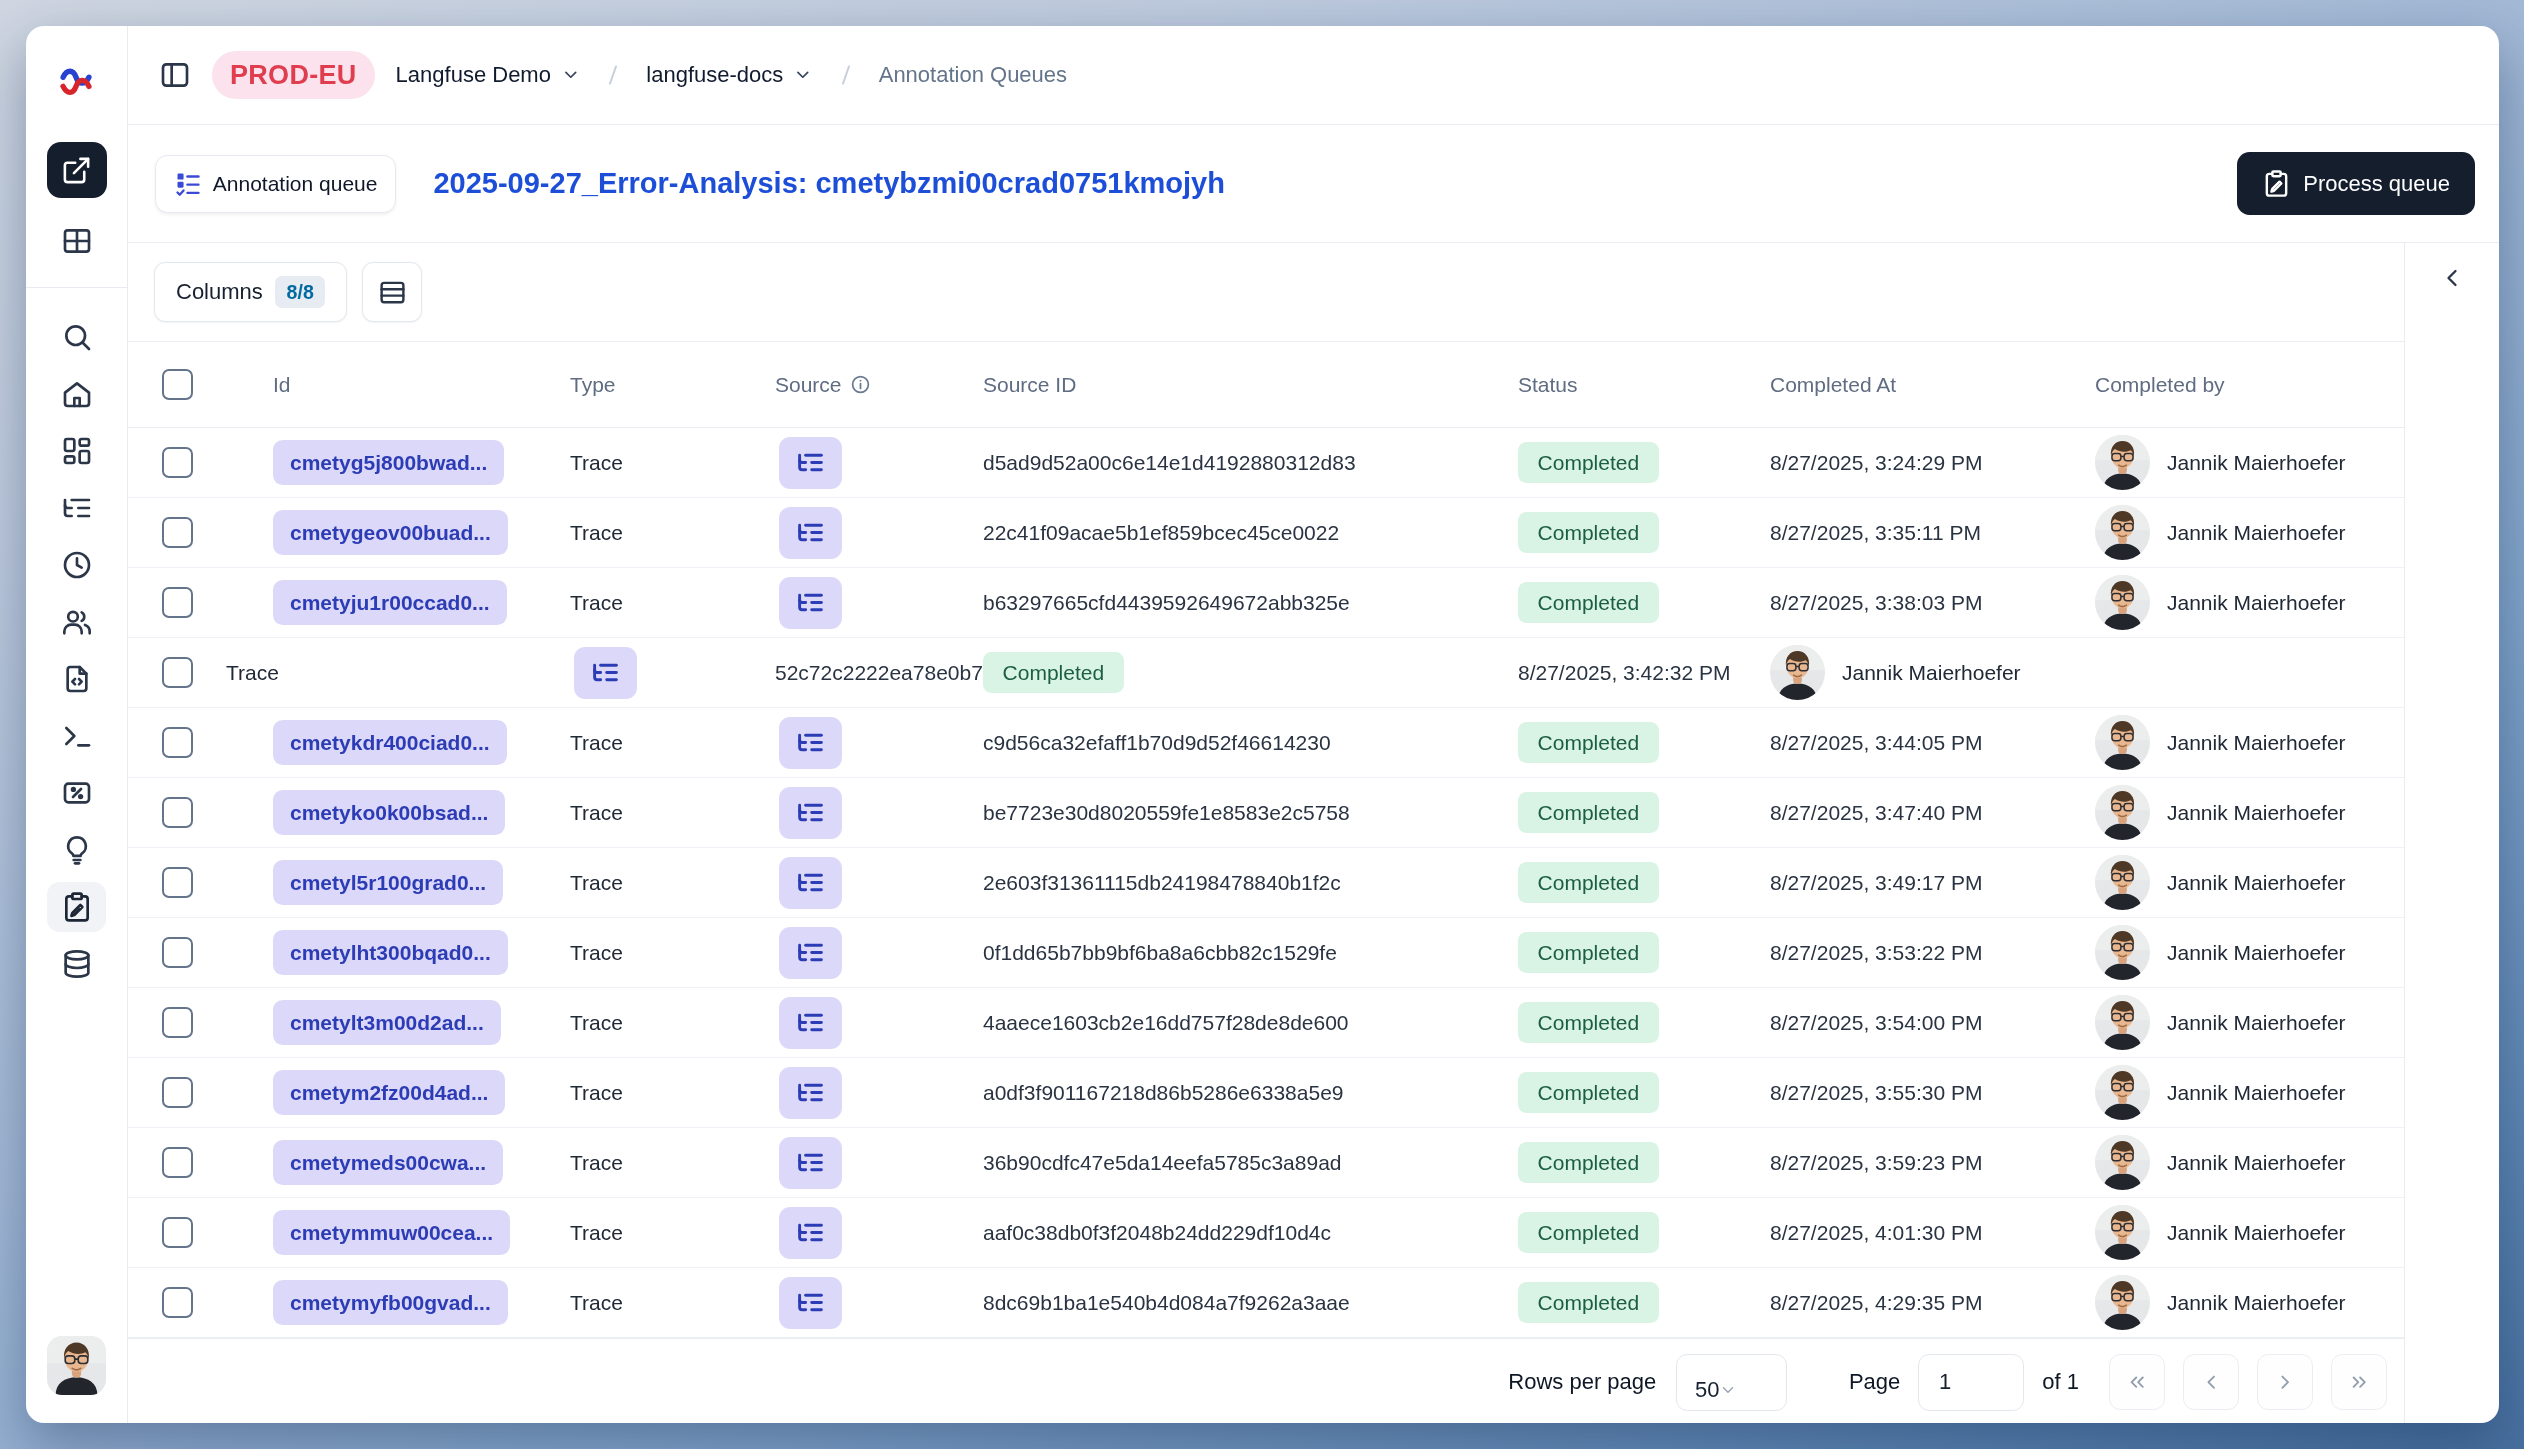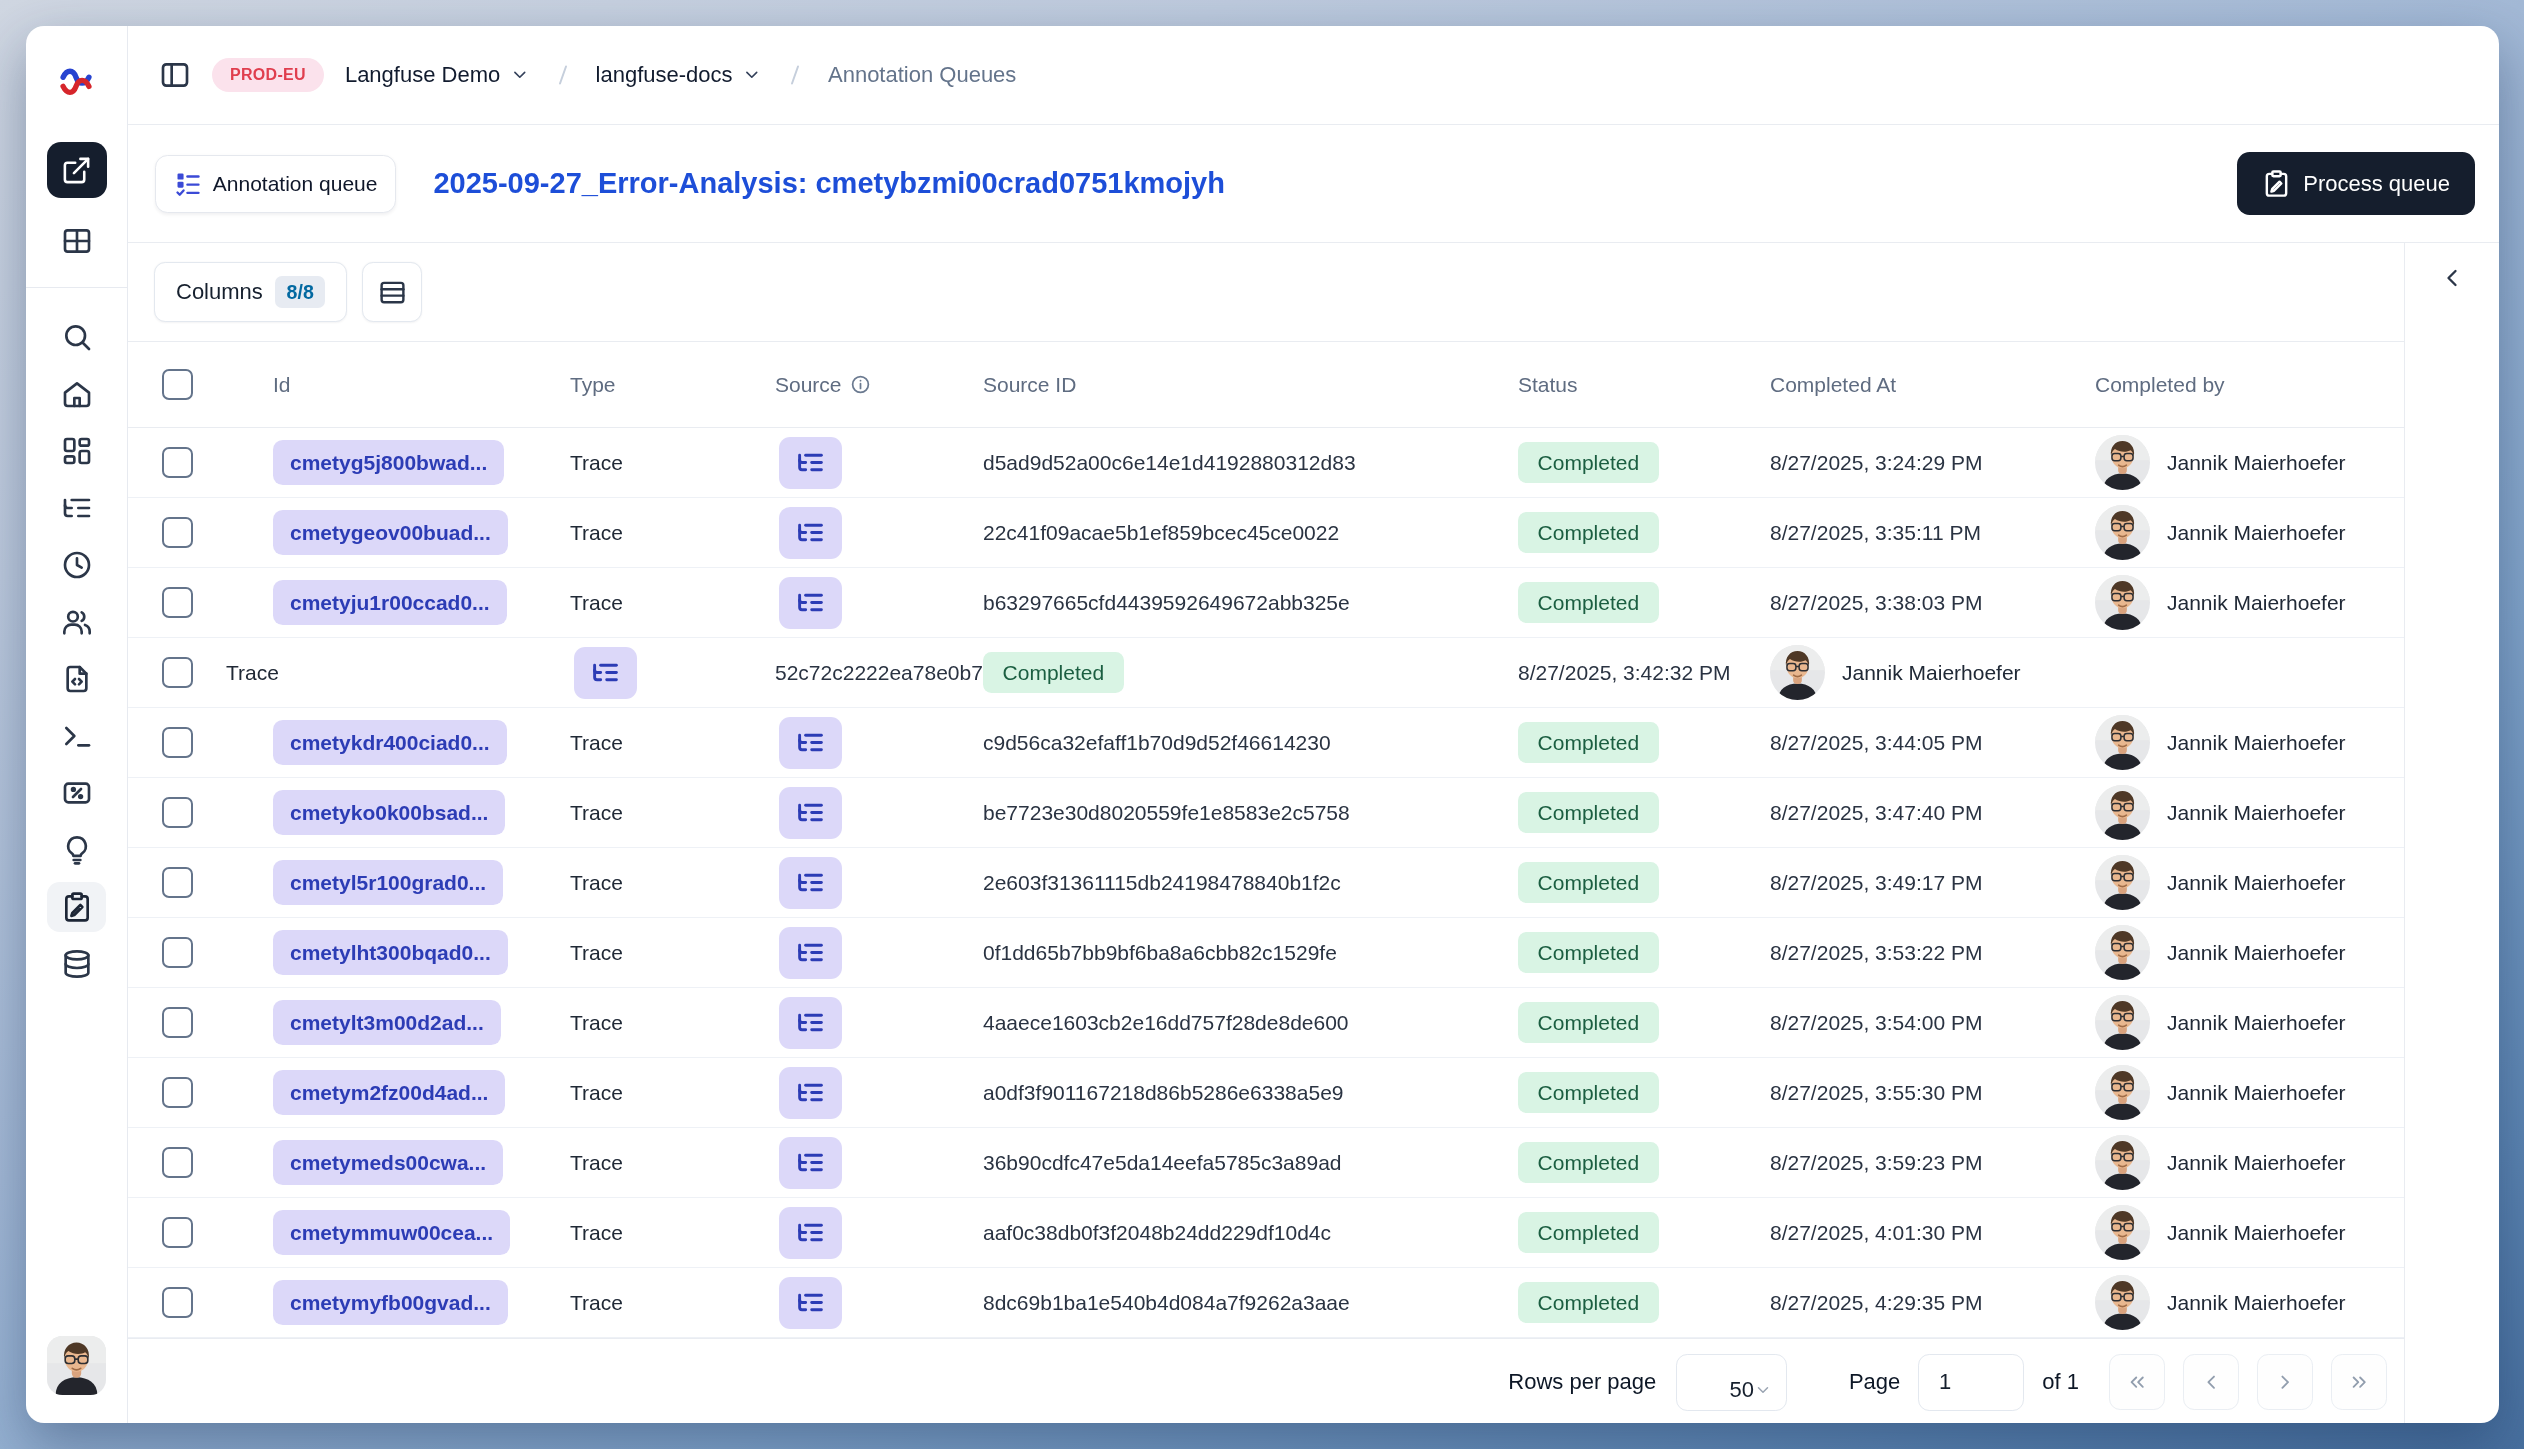--- a/index.html
+++ b/index.html
@@ -39,21 +39,21 @@
   
   .main{flex:1;display:flex;flex-direction:column;min-width:0}
   .app-header{
     height:99px;flex:0 0 99px;border-bottom:1.4px solid #e9ecf1;
     display:flex;align-items:center;padding:0 31px;gap:21px;box-sizing:border-box;
   }
   .icon-btn{background:none;border:none;padding:0;color:#2b3648;cursor:pointer;display:flex;align-items:center}
   .icon-btn .ic{width:32px;height:32px}
   .env-badge{
     background:var(--env-badge-bg);color:var(--env-badge-text);
-    font-size:16px;font-weight:700;letter-spacing:0.3px;
+    font-size:27px;font-weight:700;letter-spacing:0.3px;
     padding:8.4px 18px;border-radius:699px;
   }
   .crumb{display:flex;align-items:center;gap:9.8px;font-size:22px;font-weight:500;color:#111b2e;cursor:pointer}
   .crumb .ic{width:19.6px;height:19.6px;color:#34415a}
   .crumb-muted{color:#64748b;font-weight:400;cursor:default}
   .slash{width:24px;height:28px;color:#c6cfdc}
   
   .title-row{
     height:118px;flex:0 0 118px;border-bottom:1.4px solid #e9ecf1;
     display:flex;align-items:center;padding:0 24px 0 26.6px;gap:21px;box-sizing:border-box;
@@ -123,21 +123,21 @@
   .avatar svg{width:100%;height:100%;display:block}
   .rows-spacer{flex:1}
   
   .pager{
     height:87px;flex:0 0 87px;border-top:1.4px solid #e9ecf1;
     display:flex;align-items:center;justify-content:flex-end;
     padding:0 17px 0 0;box-sizing:border-box;font-size:22px;color:#0d1726;
   }
   .pager .lbl{font-weight:500}
   .select{
-    display:flex;align-items:center;justify-content:flex-end;
+    display:flex;align-items:center;justify-content:flex-start;
     width:111px;height:57px;margin:0 62px 0 19.6px;padding:16px 14px 0 18px;
     border:1.4px solid #e3e8ef;border-radius:11.2px;box-sizing:border-box;
     font-size:22px;font-weight:500;color:#16202e;cursor:pointer;
   }
   .select .ic{width:18px;height:18px;color:#9aa4b2}
   .page-input{
     width:106px;height:57px;margin:0 18px;padding:0 0 0 19.6px;
     border:1.4px solid #e3e8ef;border-radius:11.2px;box-sizing:border-box;
     font-size:22px;color:#16202e;font-family:inherit;outline:none;
   }

